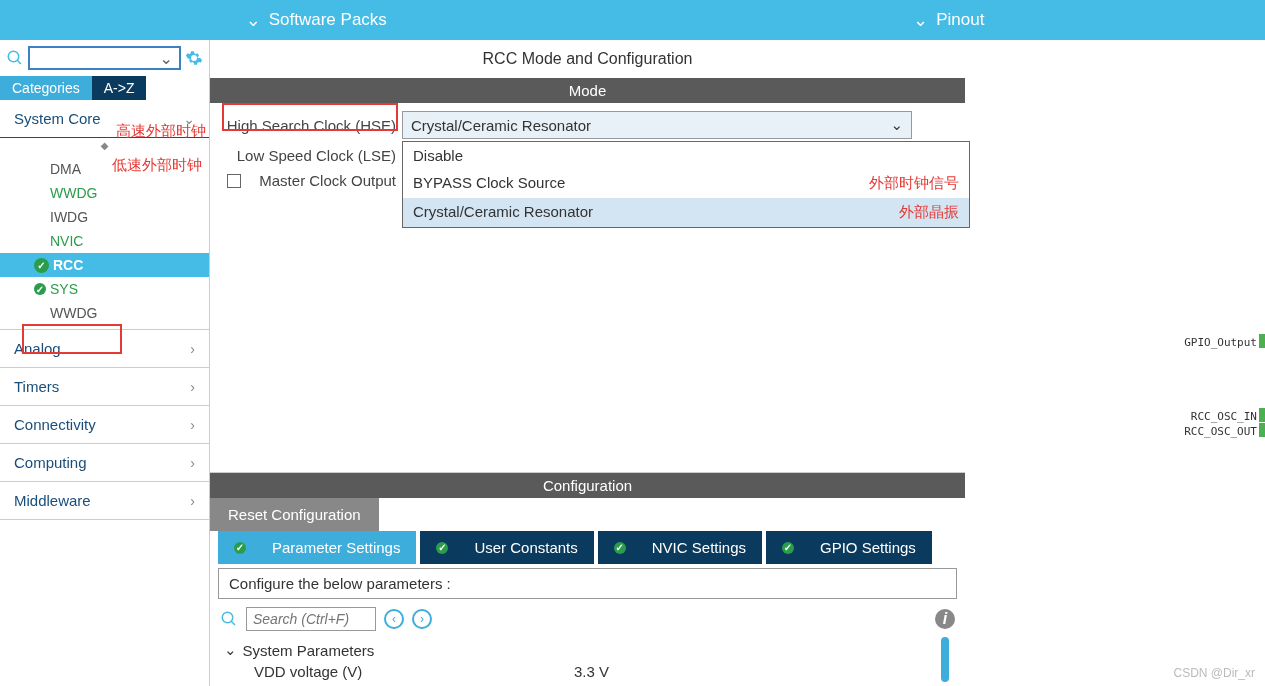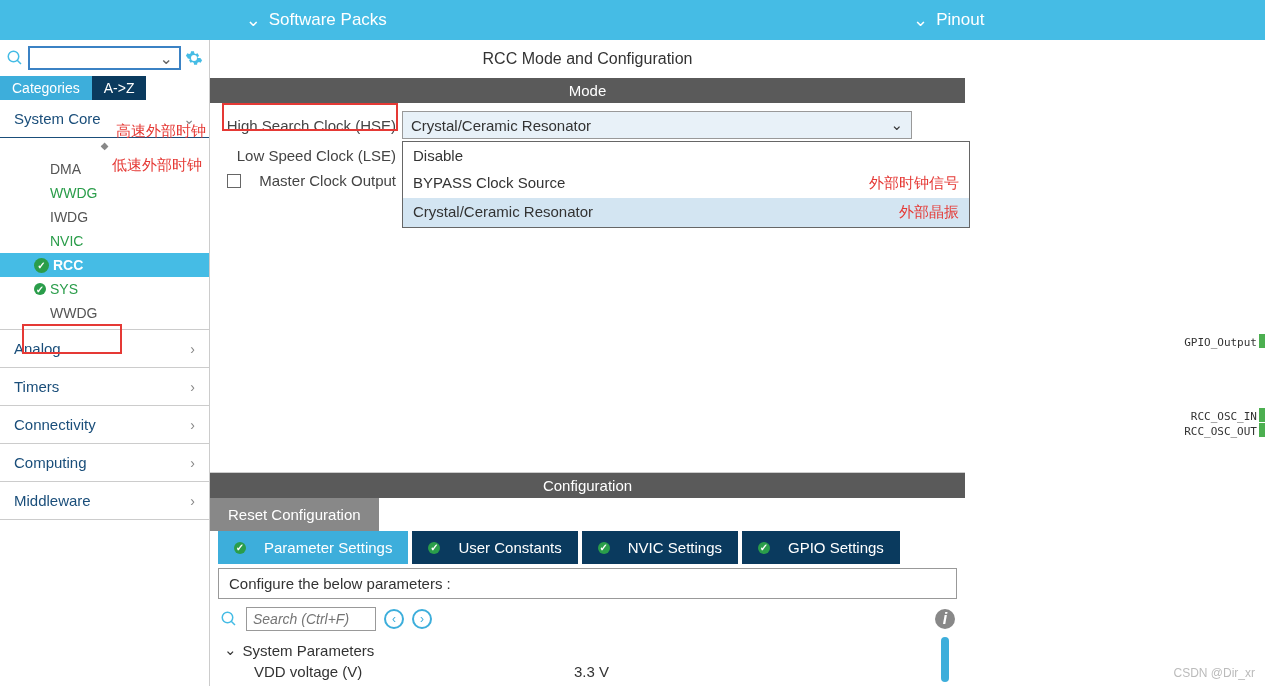--- a/index.html
+++ b/index.html
@@ -48,21 +48,21 @@
 .dropdown-panel { position: absolute; left: 192px; top: 38px; width: 568px; border: 1px solid #666; background: #fff; z-index: 10; }
 .dropdown-item { padding: 5px 10px; font-size: 15px; color: #333; cursor: pointer; display: flex; }
 .dropdown-item-highlight { background: #d3e5f2; }
 .dropdown-text { flex: 1; }
 .red-annotation { color: #e53935; font-size: 15px; margin-left: 30px; }
 .checkbox-box { width: 14px; height: 14px; border: 1px solid #666; margin-right: 6px; display: inline-block; }
 
 .config-section { margin-top: auto; border-top: 1px solid #ccc; padding: 0; }
 .reset-btn { background: #888; color: #fff; border: none; padding: 8px 18px; font-size: 15px; cursor: pointer; }
 .config-tabs { display: flex; gap: 4px; padding: 0 8px; }
-.config-tab { padding: 8px 16px; font-size: 15px; color: #fff; display: flex; align-items: center; gap: 14px; cursor: pointer; }
+.config-tab { padding: 8px 16px; font-size: 15px; color: #fff; display: flex; align-items: center; gap: 22px; cursor: pointer; }
 .config-tab-active { background: #3daedb; }
 .config-tab-inactive { background: #0a3a5e; }
 .config-desc { padding: 6px 10px; font-size: 15px; color: #333; border: 1px solid #999; margin: 4px 8px 0 8px; }
 .config-search-row { display: flex; align-items: center; gap: 8px; padding: 8px 10px; }
 .config-search-input { border: 1px solid #999; padding: 3px 6px; font-size: 14px; font-style: italic; color: #888; width: 130px; }
 .nav-circle { width: 20px; height: 20px; border: 2px solid #3daedb; border-radius: 50%; display: flex; align-items: center; justify-content: center; color: #3daedb; font-size: 12px; cursor: pointer; }
 .info-icon { margin-left: auto; width: 20px; height: 20px; background: #888; border-radius: 50%; color: #fff; display: flex; align-items: center; justify-content: center; font-weight: bold; font-style: italic; }
 .param-group { padding: 2px 14px; font-size: 15px; color: #333; }
 .param-group-header { display: flex; align-items: center; gap: 6px; }
 .param-row { display: flex; padding: 4px 0 4px 30px; }

